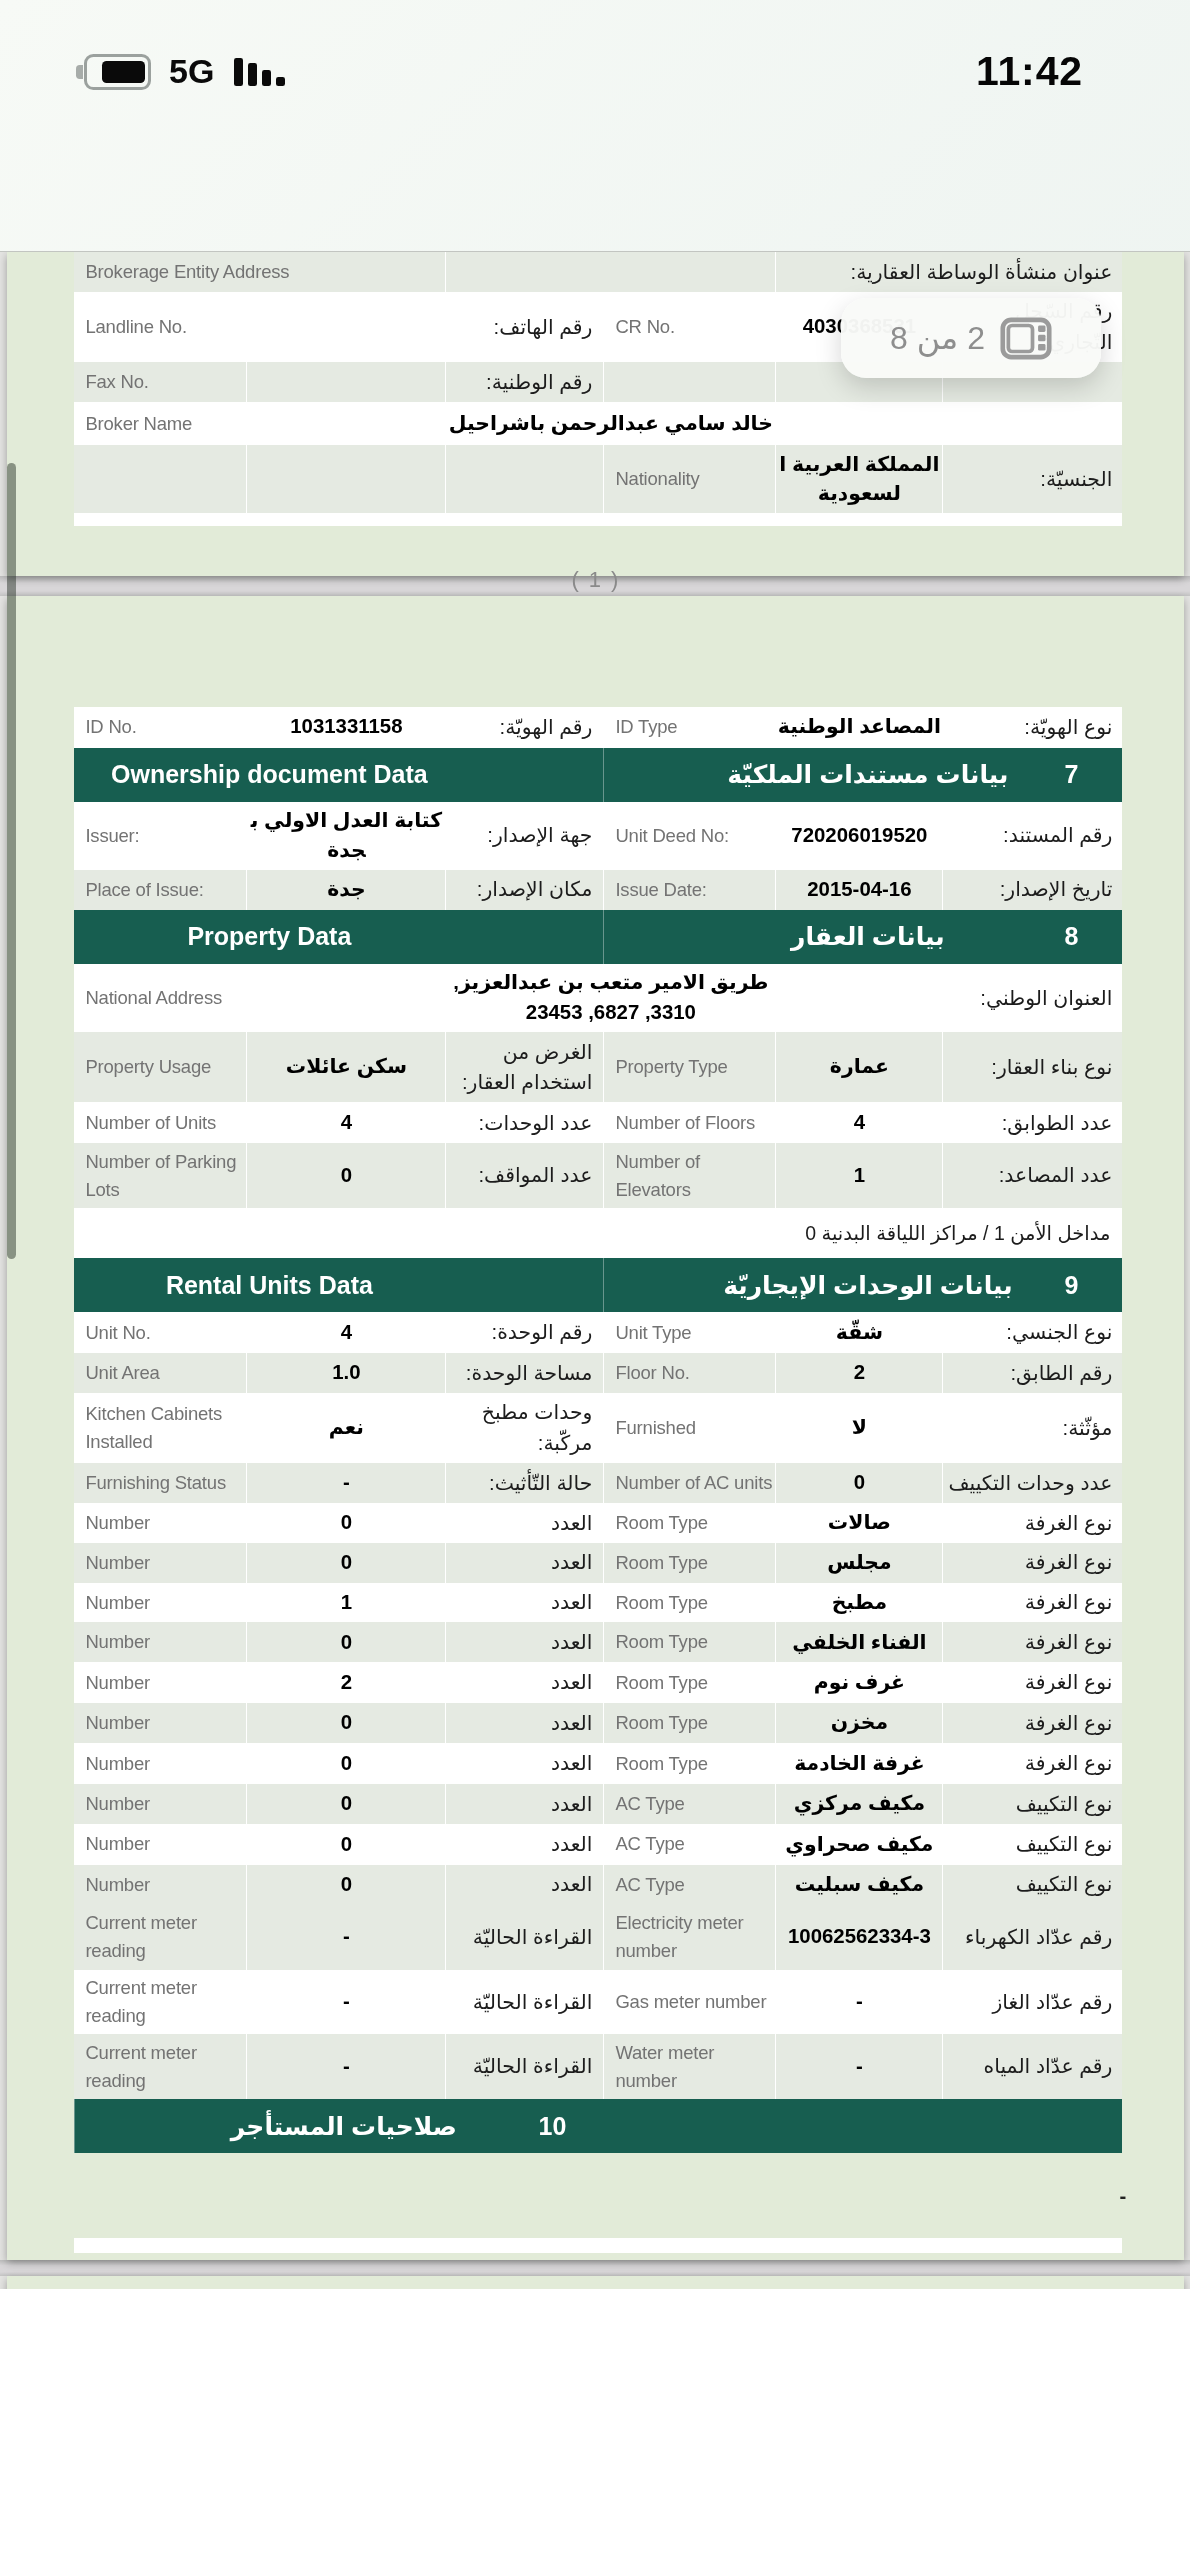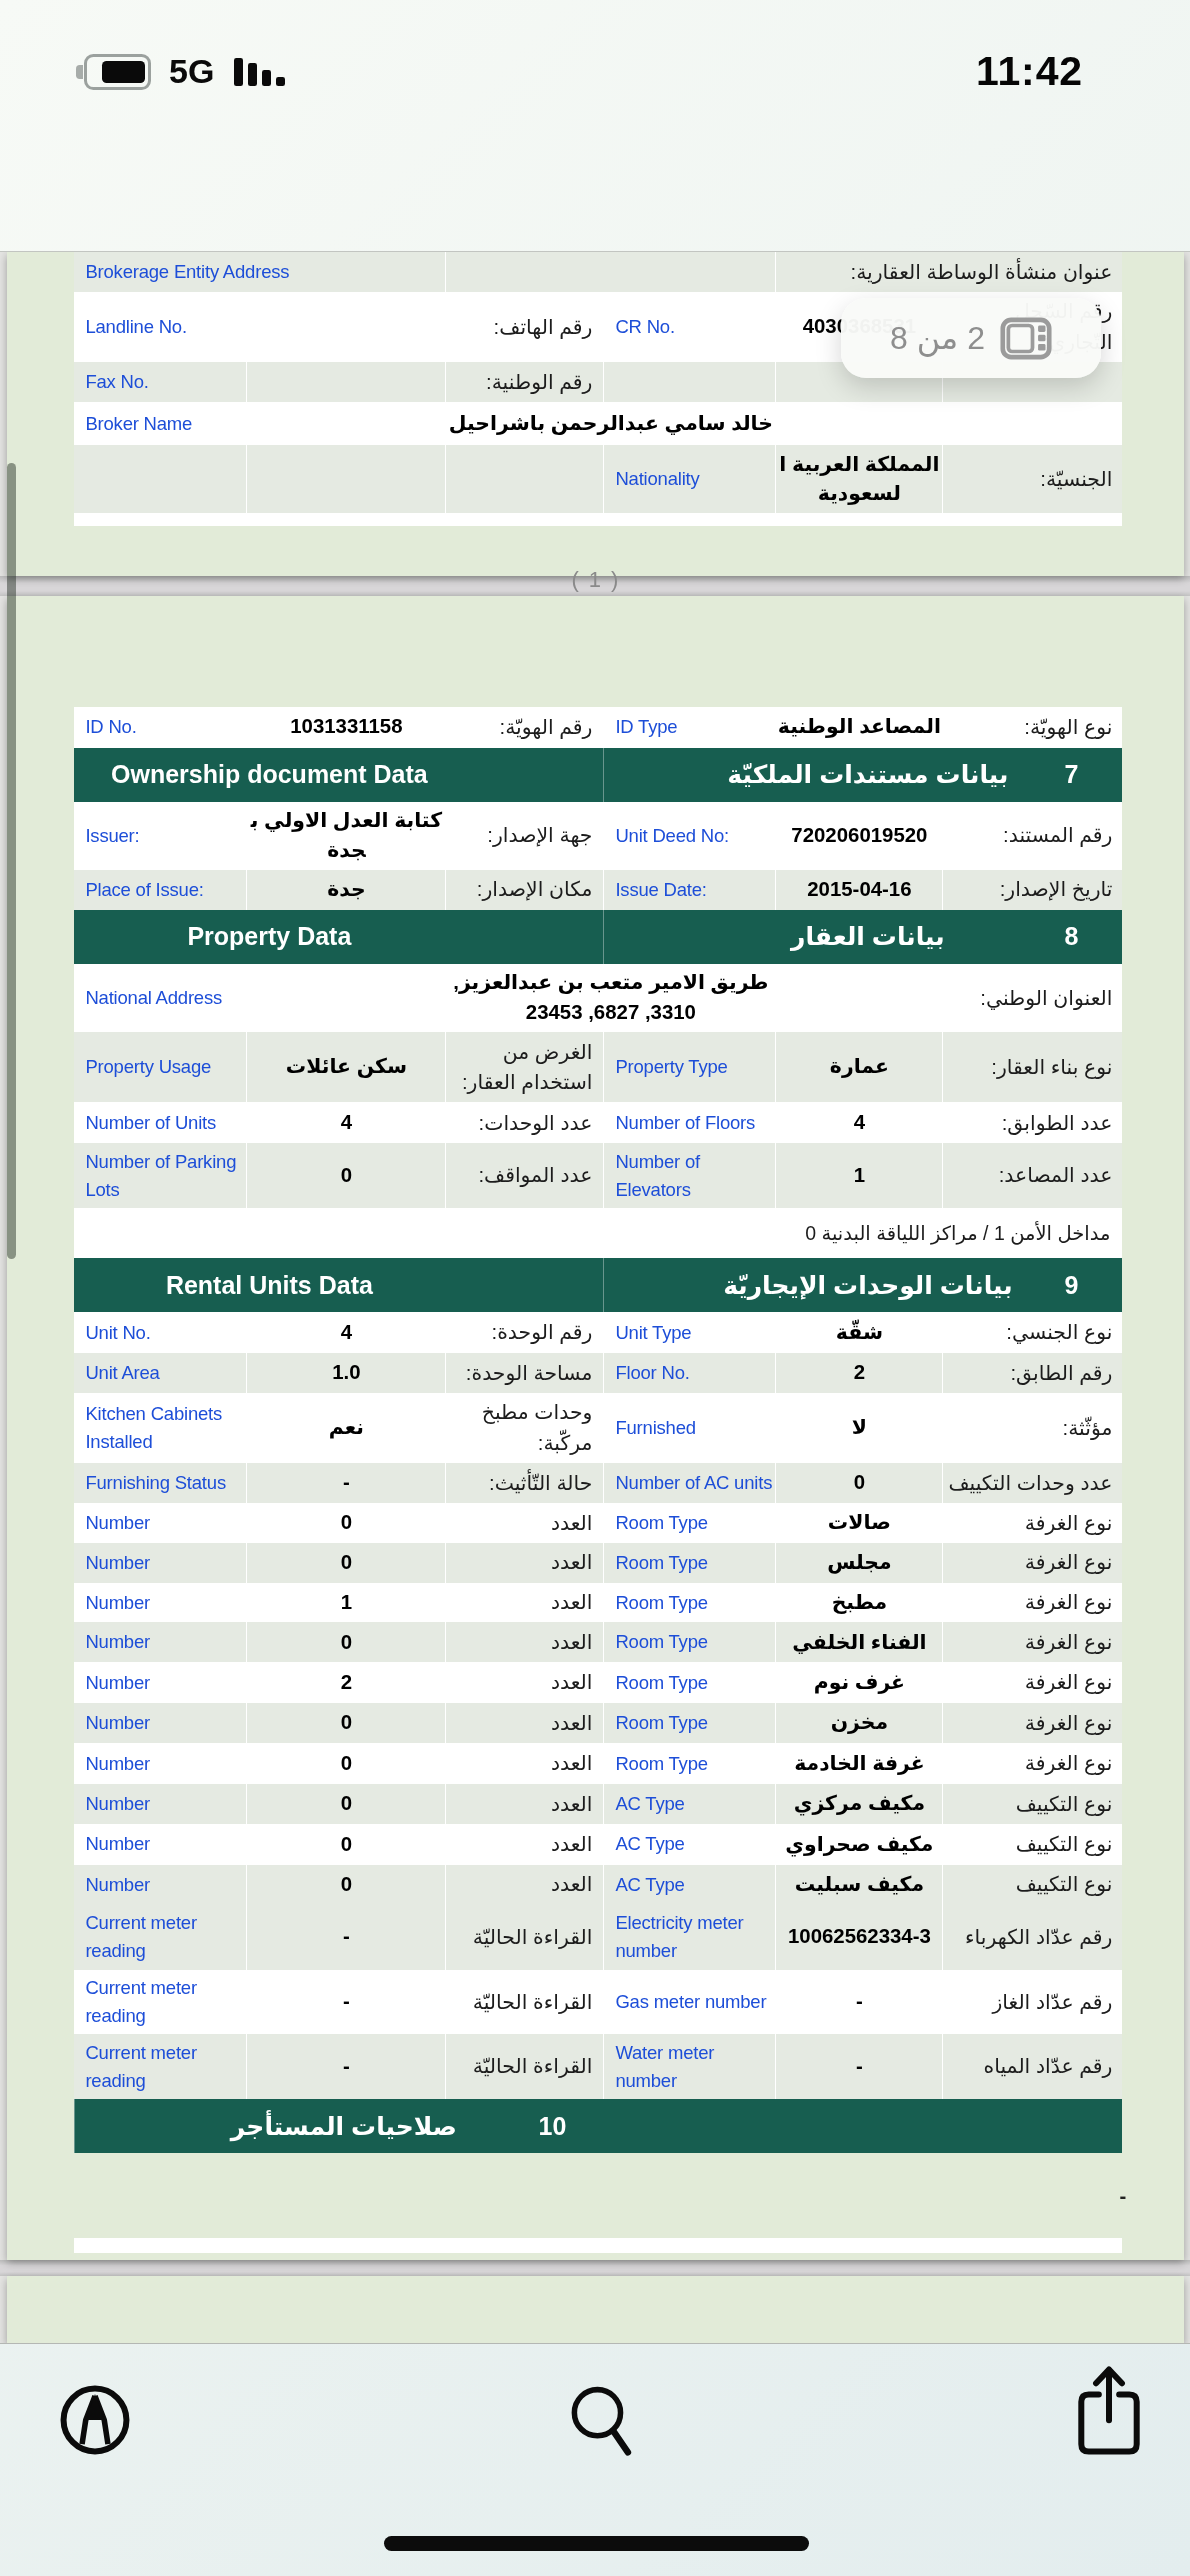--- a/index.html
+++ b/index.html
@@ -1,17 +1,17 @@
 <!DOCTYPE html>
 <html style="font-size:15px"><head>
 <meta charset="utf-8">
 <style>
   html,body{margin:0;padding:0;}
   body{font-family:"Liberation Sans","DejaVu Sans",sans-serif;}
-  .screen{position:relative;width:1191px;height:2576px;overflow:hidden;
+  .screen{position:relative;width:1191px;height:2289px;overflow:hidden;
     background:linear-gradient(135deg,#f7faf6 0%,#eef4f1 45%,#e3edee 100%);}
 
   
   .statusbar{position:absolute;top:0;left:0;right:0;height:139px;}
   .batt-group{position:absolute;left:76px;top:54px;display:flex;align-items:center;}
   .batt-nub{width:6.5px;height:14px;background:#a7aca9;border-radius:3.7px 0 0 3.7px;margin-right:1.9px;}
   .batt-body{width:61px;height:30px;border:3.7px solid #9ba19e;border-radius:9.3px;position:relative;}
   .batt-fill{position:absolute;top:3.7px;bottom:3.7px;right:3.7px;width:43px;background:#0a0a0a;border-radius:4.6px;}
   .net-label{position:absolute;left:169px;top:52px;font-size:34px;font-weight:bold;color:#0a0a0a;}
   .sig-bars{position:absolute;left:234px;top:56px;width:65px;height:30px;display:flex;align-items:flex-end;gap:4.6px;}
@@ -34,21 +34,21 @@
   .page-gap.g2{height:16px;}
   .p1{height:324px;}
   .p2{height:1664px;}
   .p3{height:68px;}
 
   .doc-table{margin-left:67px;width:1048px;}
   .row{display:grid;grid-template-columns:172px 199px 158px 172px 167px 181px;min-height:39px;background:#fff;}
   .row.striped{background:#e5eae2;}
   .row>div{display:flex;align-items:center;padding:4.6px 0;box-sizing:border-box;}
   .row>div+div{border-left:1.9px solid #fff;}
-  .c-en{font-size:18.5px;color:#1d4ed8;text-align:left;padding-left:11px !important;letter-spacing:-0.2px;line-height:1.5;}
+  .c-en{font-size:18.5px;color:#737373;text-align:left;padding-left:11px !important;letter-spacing:-0.2px;line-height:1.5;}
   .c-val{font-size:20.4px;font-weight:bold;color:#000;justify-content:center;text-align:center;unicode-bidi:plaintext;line-height:1.45;word-break:break-all;}
   .c-ar{font-size:20.4px;color:#1c1c1c;direction:rtl;justify-content:flex-start;text-align:right;padding-right:11px !important;line-height:1.5;}
   .span2{grid-column:span 2;}
   .c-note{grid-column:span 6;direction:rtl;font-size:19.5px;color:#1c1c1c;justify-content:flex-start;padding-right:13px !important;}
   .sec{display:grid;grid-template-columns:529px 519px;min-height:54px;background:#175e50;color:#fff;}
   .sec-en{display:flex;align-items:center;justify-content:center;padding-right:139px;font-size:25px;font-weight:bold;}
   .sec-right{display:flex;align-items:center;border-left:1.9px solid rgba(255,255,255,0.35);}
   .sec-ar{flex:1;text-align:center;direction:rtl;padding-left:0;padding-right:0;margin-left:111px;font-size:25px;font-weight:bold;}
   .sec-num{width:102px;text-align:center;font-size:25px;font-weight:bold;}
   .strip{height:13px;background:#fff;}

